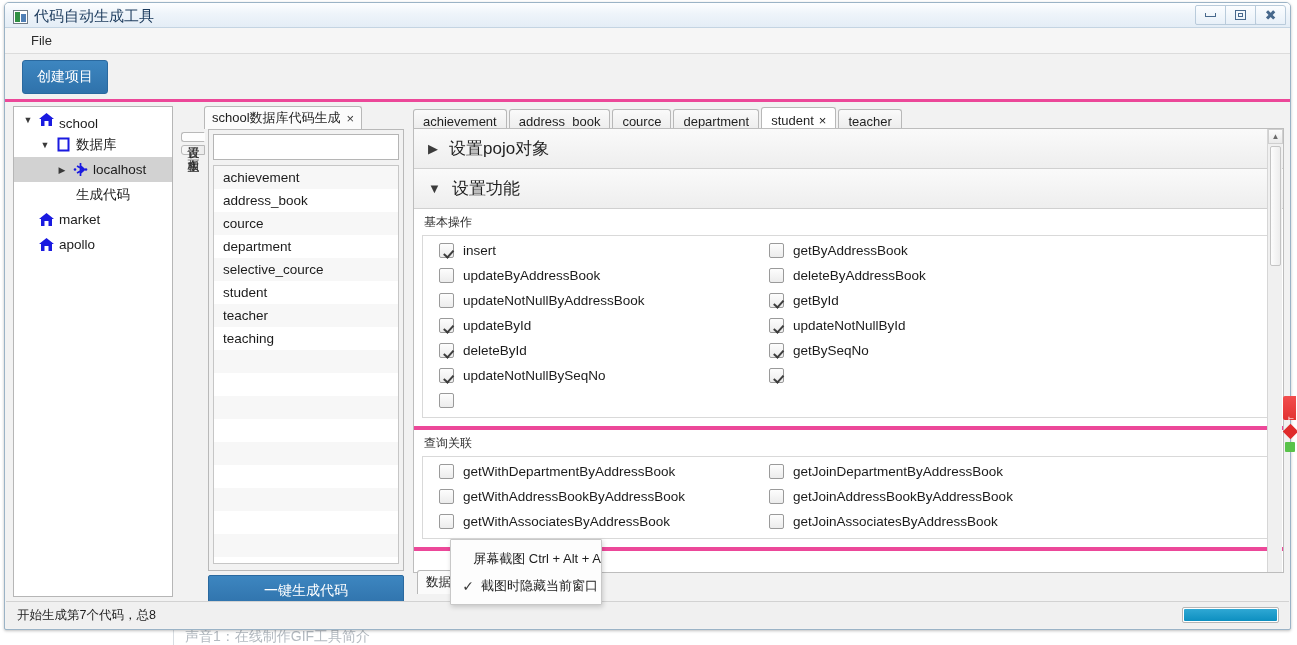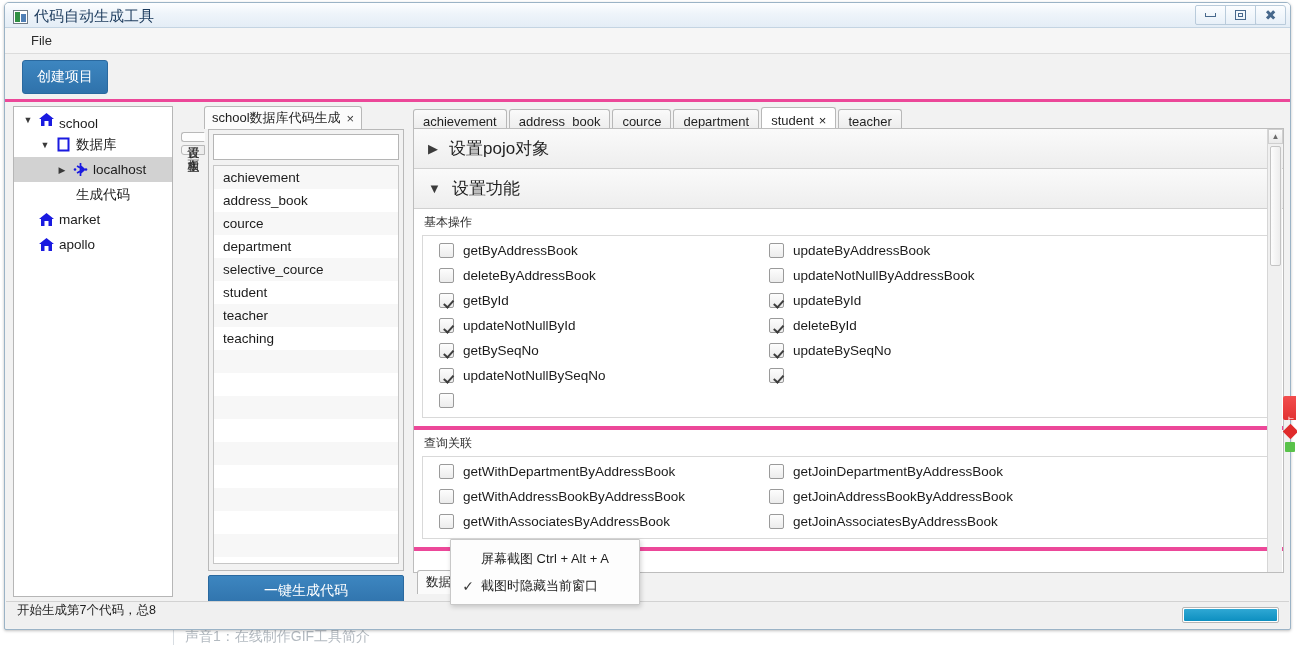--- a/index.html
+++ b/index.html
@@ -364,21 +364,21 @@
     position: absolute; left: 3px; top: 478px;
     width: 871px; height: 15px;
     background: #eeeeee;
     border: 1px solid #c9c9c9;
     z-index: -1;
   }
 
   
   .popup {
     position: absolute; left: 445px; top: 437px;
-    width: 190px;
+    width: 152px;
     background: #fdfdfd;
     border: 1px solid #c8c8c8;
     box-shadow: 1px 2px 5px rgba(0,0,0,.18);
     padding: 5px 0;
     z-index: 50;
     border-radius: 1px;
   }
   .popup-item {
     display: flex; align-items: center;
     height: 27px;
@@ -391,21 +391,21 @@
     width: 26px; text-align: center;
     font-size: 14px; color: #3a3a3a;
   }
 
   
   .statusbar {
     position: absolute; left: 1px; right: 1px; bottom: 1px;
     height: 27px;
     background: #f0f0f0;
     border-top: 1px solid #d2d2d2;
-    display: flex; 
+    display: flex; align-items: center;
   }
   .status-text {
     font-size: 12.5px; color: #1d1d1d;
     padding-left: 11px;
     white-space: nowrap;
   }
   .progress {
     position: absolute; right: 10px; top: 5px;
     width: 97px; height: 16px;
     background: #ffffff;
@@ -627,20 +627,24 @@
             <span class="acc-arrow">▼</span>
             <span class="acc-title">设置功能</span>
           </div>
 
           <div id="groups">
               <div class="group">
                 <div class="group-label">基本操作</div>
                 <div class="group-body">
                   <div class="cb-grid">
                     <label class="cb">
+                      <span class="box on"></span>
+                      <span>insert</span>
+                    </label>
+                    <label class="cb">
                       <span class="box"></span>
                       <span>getByAddressBook</span>
                     </label>
                     <label class="cb">
                       <span class="box"></span>
                       <span>updateByAddressBook</span>
                     </label>
                     <label class="cb">
                       <span class="box"></span>
                       <span>deleteByAddressBook</span>
@@ -661,24 +665,20 @@
                       <span class="box on"></span>
                       <span>updateNotNullById</span>
                     </label>
                     <label class="cb">
                       <span class="box on"></span>
                       <span>deleteById</span>
                     </label>
                     <label class="cb">
                       <span class="box on"></span>
                       <span>getBySeqNo</span>
-                    </label>
-                    <label class="cb">
-                      <span class="box on"></span>
-                      <span>updateBySeqNo</span>
                     </label>
                     <label class="cb">
                       <span class="box on"></span>
                       <span>updateNotNullBySeqNo</span>
                     </label>
                     <label class="cb">
                       <span class="box on"></span>
                       <span></span>
                     </label>
                     <label class="cb">

